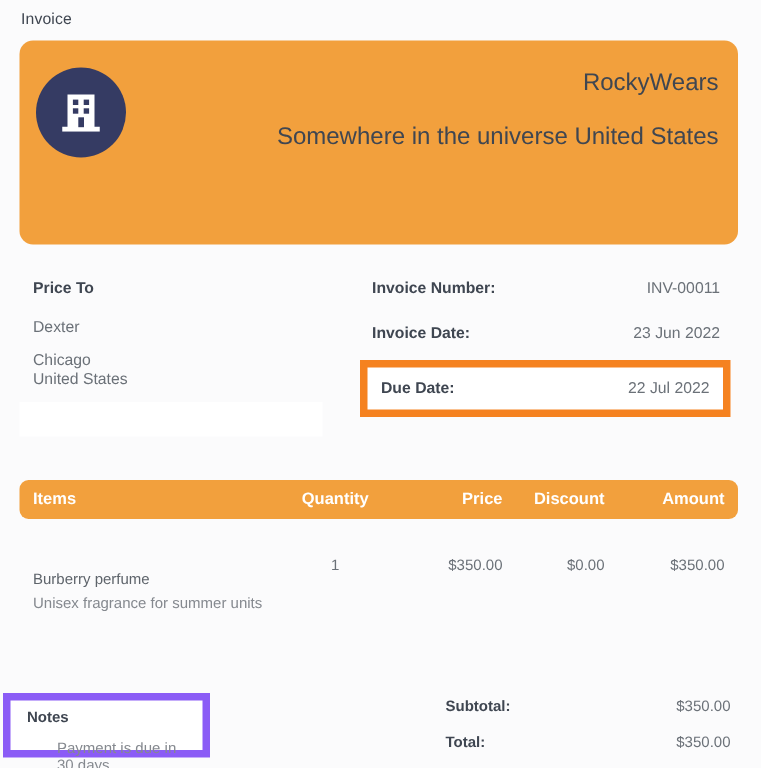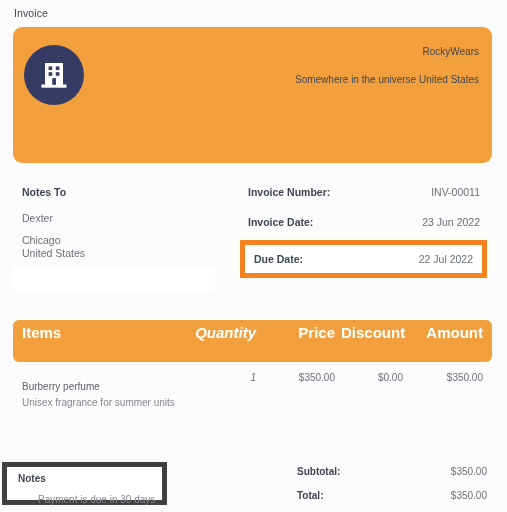--- a/index.html
+++ b/index.html
@@ -58,21 +58,21 @@
     left: 50%;
     top: 50%;
     transform: translate(-50%, -50%);
   }
   .company-info {
     position: absolute;
     right: 13px;
     top: 18px;
     width: 300px;
     text-align: right;
-    font-size: 10px;
+    font-size: 16px;
     line-height: 1.35;
     color: #3f4651;
   }
   .company-info .line {
     margin-bottom: 14px;
   }
   .company-info .line:last-child {
     margin-bottom: 0;
   }
 
@@ -152,39 +152,39 @@
   }
   .highlight-due .k { font-weight: bold; color: #3f4651; }
   .highlight-due .v { color: #6b7178; }
 
   
   .items-head {
     position: absolute;
     left: 13px;
     top: 320px;
     width: 479px;
-    height: 42px;
+    height: 26px;
     background: #f2a03d;
     border-radius: 6px;
     box-sizing: border-box;
     color: #ffffff;
-    font-size: 15px;
+    font-size: 11px;
     font-weight: bold;
   }
   .items-head .cell,
   .items-row .cell {
     position: absolute;
     top: 0;
     box-sizing: border-box;
   }
   .items-head .cell {
     line-height: 26px;
   }
   .c-items   { left: 9px;   width: 180px; text-align: left; }
-  .c-qty     { left: 178px; width: 65px;  text-align: right; font-style: italic; }
+  .c-qty     { left: 178px; width: 65px;  text-align: center; }
   .c-price   { left: 253px; width: 69px;  text-align: right; }
   .c-disc    { left: 328px; width: 62px;  text-align: right; }
   .c-amount  { left: 396px; width: 74px;  text-align: right; }
 
   .items-row {
     position: absolute;
     left: 13px;
     top: 355px;
     width: 479px;
     height: 48px;
@@ -202,23 +202,23 @@
   }
   .items-row .c-items .desc {
     color: #85898f;
   }
 
   
   .highlight-notes {
     position: absolute;
     left: 2px;
     top: 462px;
-    width: 165px;
+    width: 138px;
     height: 43px;
-    border: 5px solid #404040;
+    border: 5px solid #8b5cf6;
     background: #ffffff;
     box-sizing: border-box;
   }
   .highlight-notes .inner {
     position: absolute;
     left: 11px;
     top: 6px;
     right: 6px;
   }
   .notes-label {
@@ -276,21 +276,21 @@
         </svg>
       </span>
     </div>
     <div class="company-info">
       <div class="line">RockyWears</div>
       <div class="line">Somewhere in the universe United States</div>
     </div>
   </div>
 
   <div class="billto-block">
-    <div class="billto-label">Notes To</div>
+    <div class="billto-label">Price To</div>
     <div class="billto-line">Dexter</div>
     <div class="billto-line tight">Chicago</div>
     <div class="billto-line tight">United States</div>
   </div>
   <div class="billto-whitebox"></div>
 
   <div class="meta-block">
     <div class="meta-row">
       <span class="k">Invoice Number:</span>
       <span class="v">INV-00011</span>

